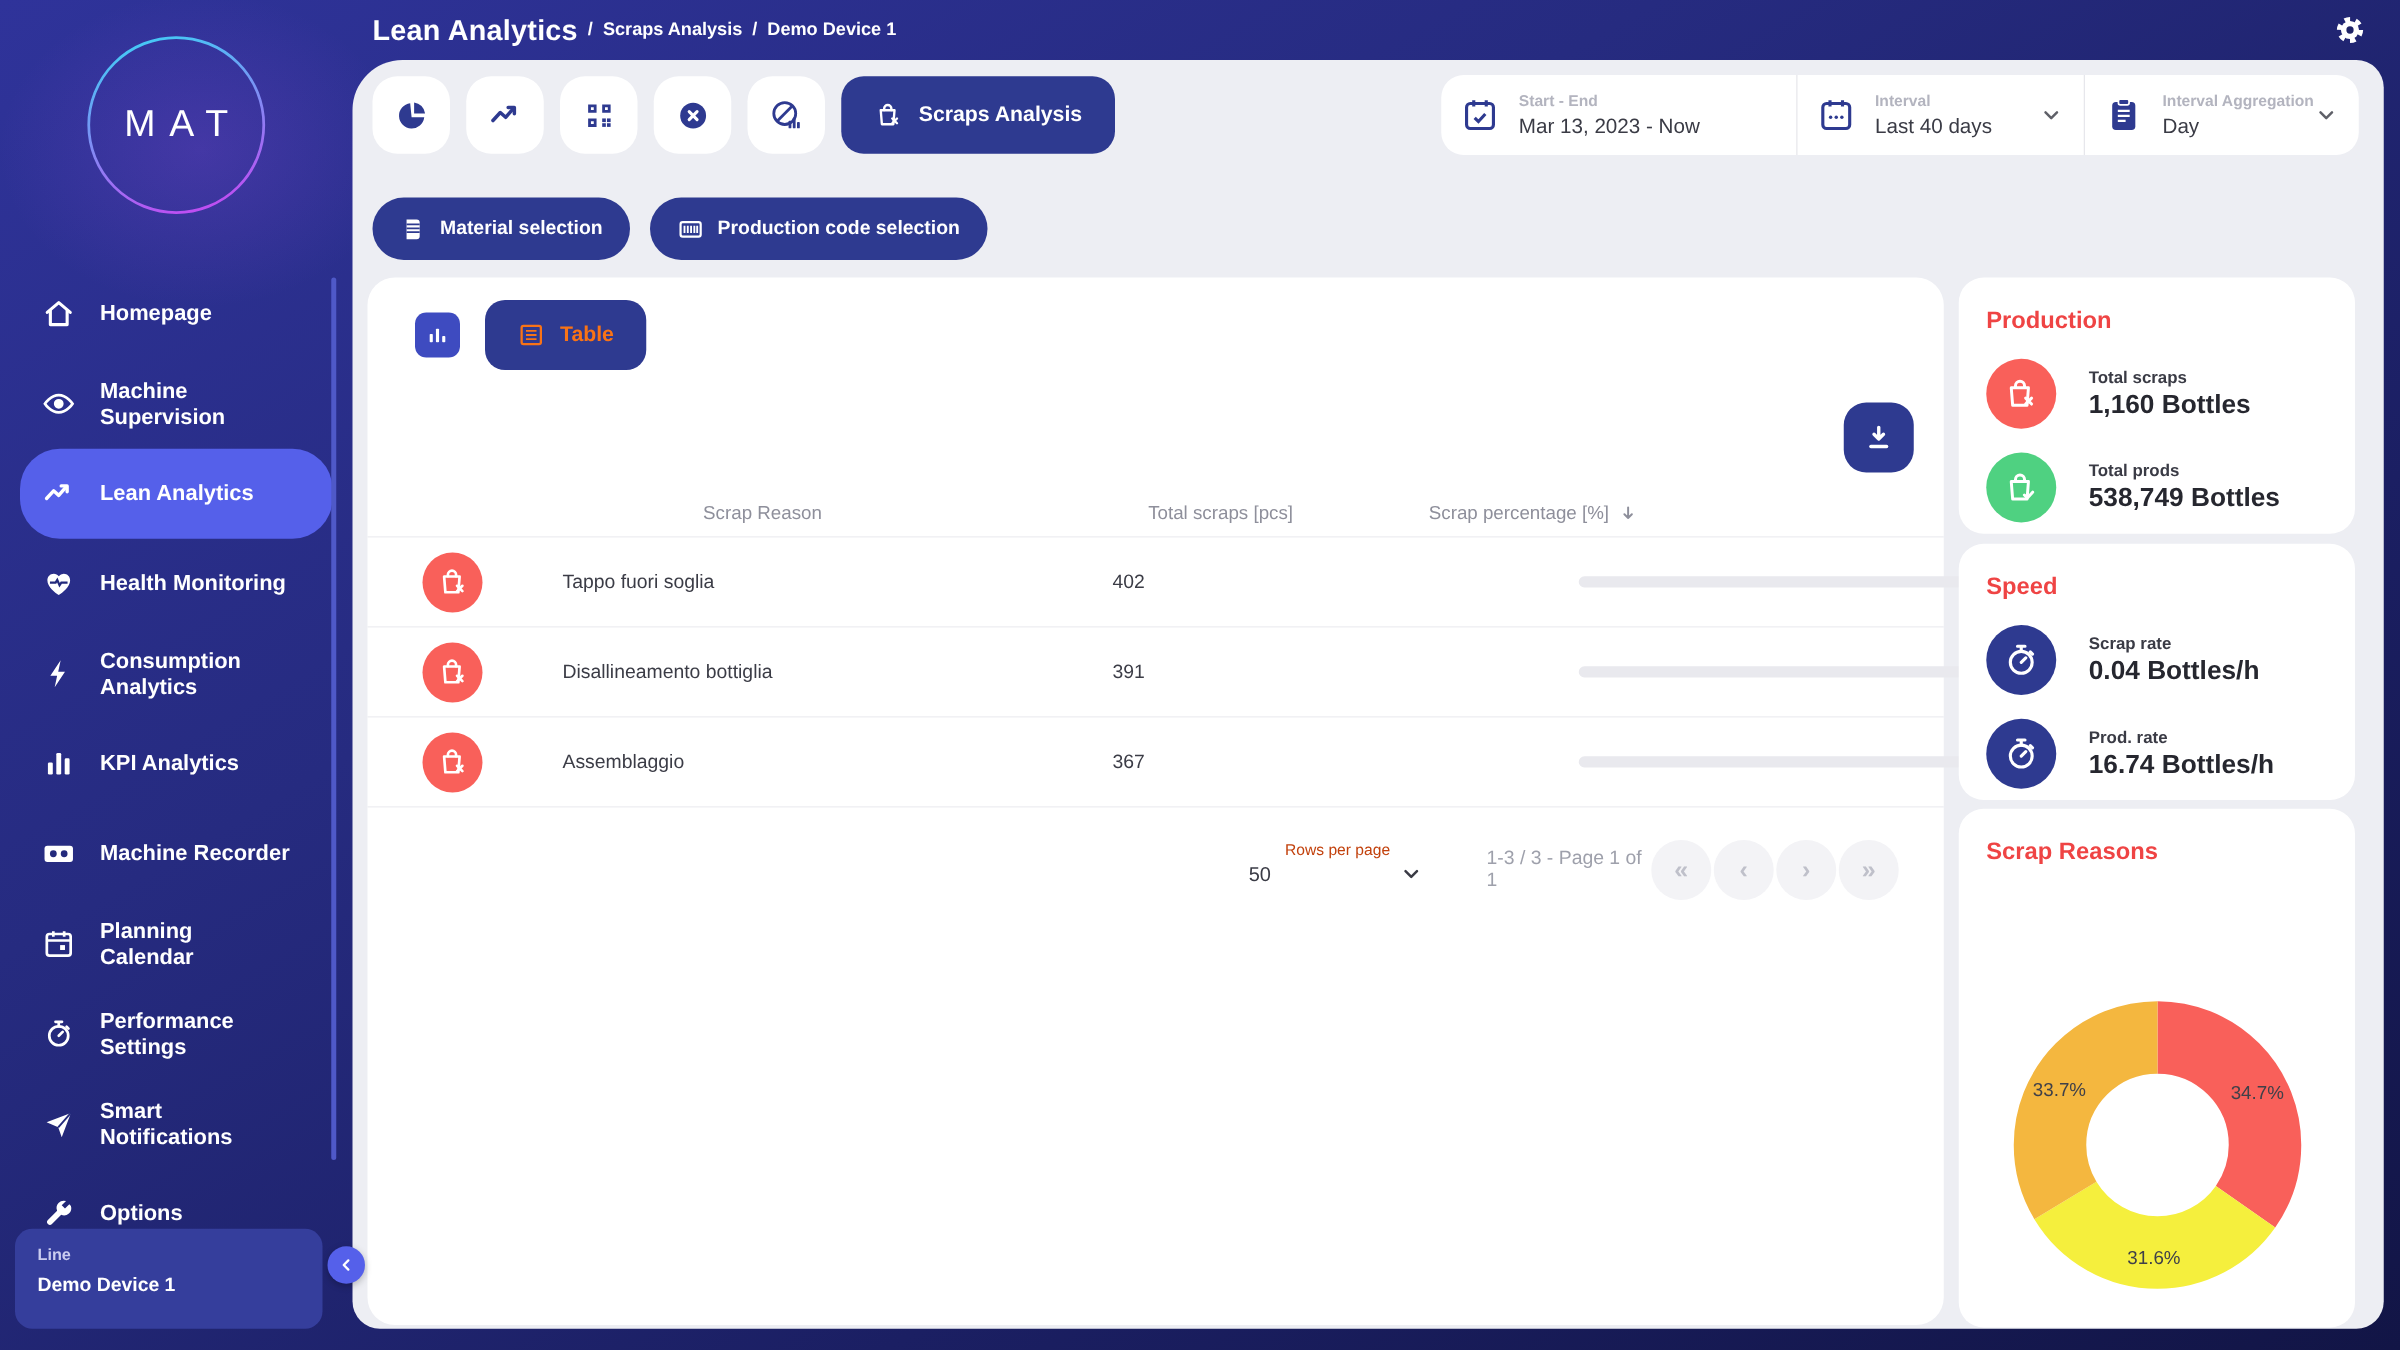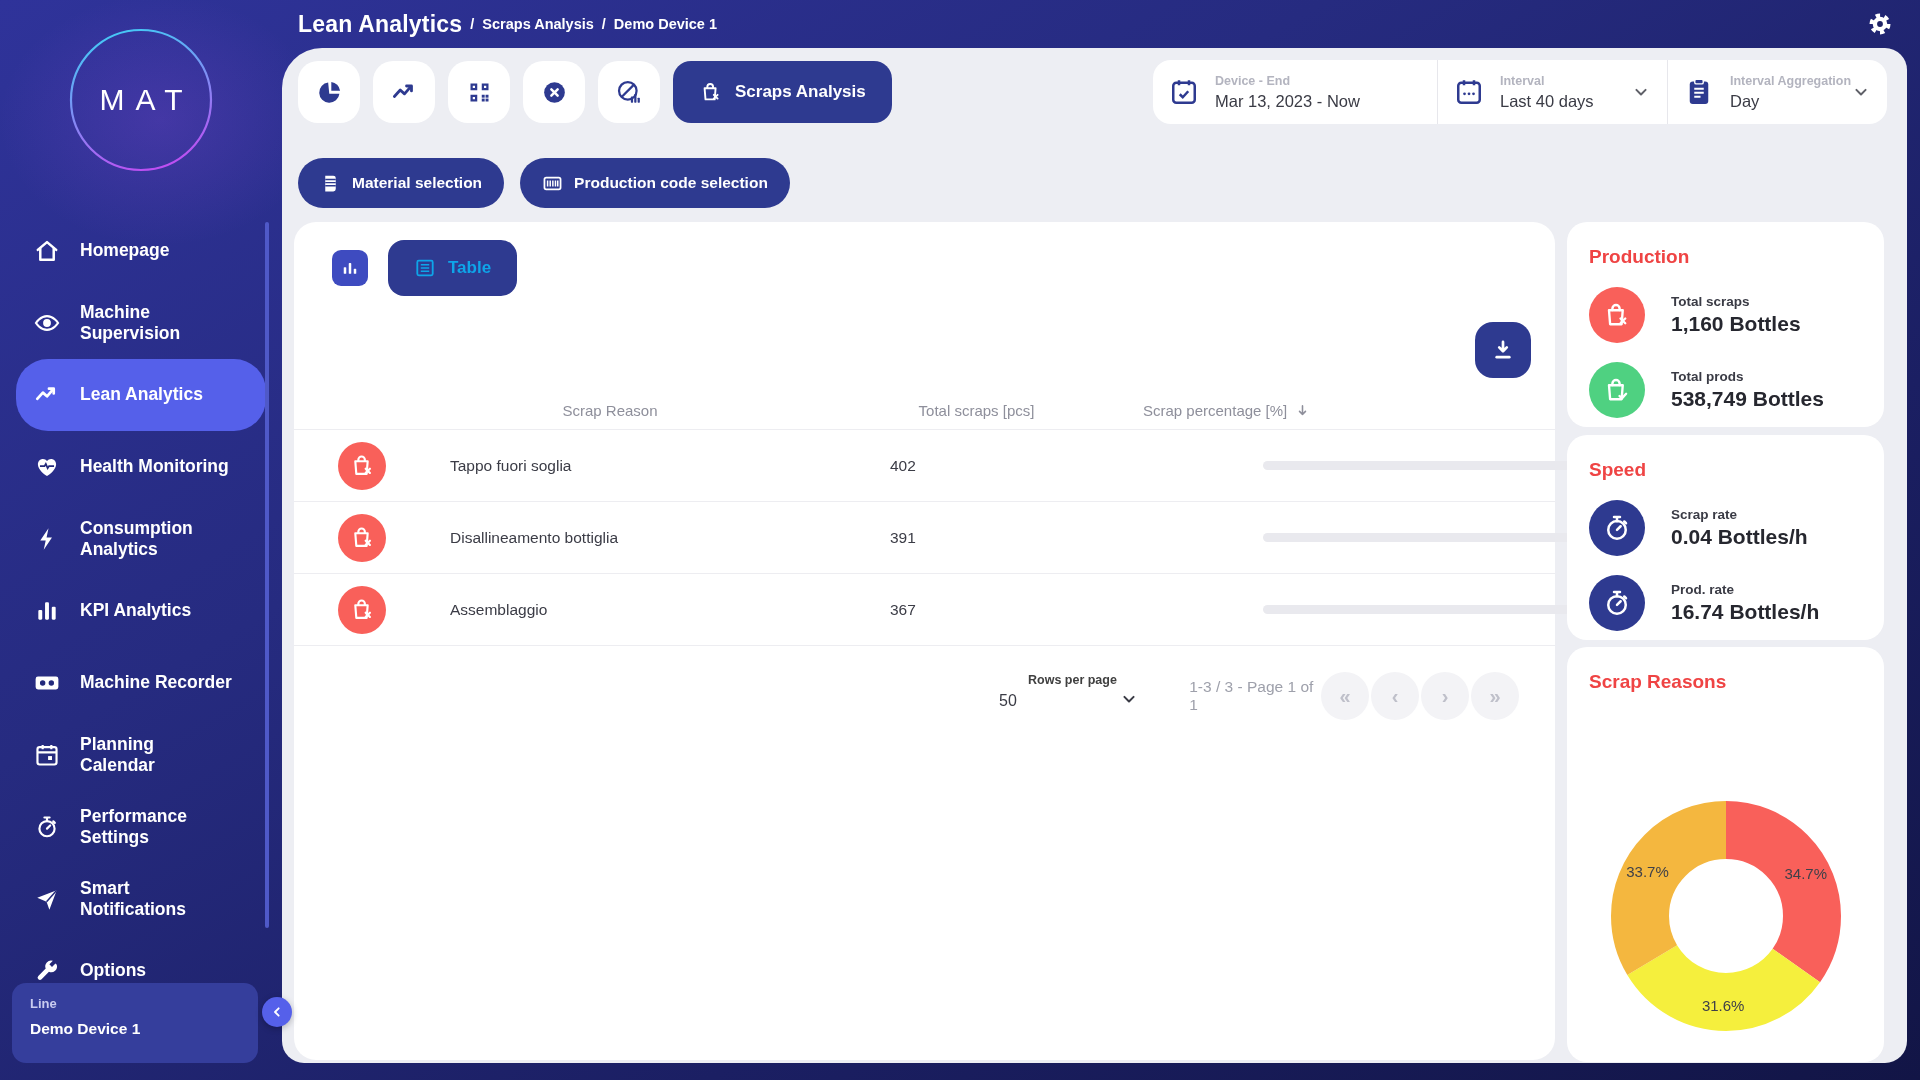--- a/index.html
+++ b/index.html
@@ -91,21 +91,21 @@
 
   
   .table-card { position:absolute; left:12px; top:174px; width:1261px; height:838px; background:#fff; border-radius:22px; }
   .chart-toggle {
     position:absolute; left:38px; top:28px; width:36px; height:36px; border-radius:9px;
     background:#3E4BC0; color:#fff; display:flex; align-items:center; justify-content:center;
   }
   .chart-toggle span { width:20px; height:20px; }
   .table-toggle {
     position:absolute; left:94px; top:18px; height:56px; border-radius:16px;
-    background:#2E3A90; color:#0ea5e9; display:flex; align-items:center; gap:12px;
+    background:#2E3A90; color:#f97316; display:flex; align-items:center; gap:12px;
     padding:0 26px; font-size:17px; font-weight:700;
   }
   .table-toggle .pill-ic { width:22px; height:22px; }
   .download-btn {
     position:absolute; right:24px; top:100px; width:56px; height:56px; border-radius:18px;
     background:#2E3A90; color:#fff; display:flex; align-items:center; justify-content:center;
   }
   .download-btn span { width:26px; height:26px; }
 
   .t-head, .t-row { display:grid; grid-template-columns:116px 400px 333px 1fr; align-items:center; }
@@ -123,21 +123,21 @@
   }
   .row-ic span { width:27px; height:27px; }
   .row-reason, .row-scraps { font-size:15.5px; color:#3B3C46; }
   .row-barwrap { display:flex; align-items:center; }
   .bar-track { width:312px; height:9px; border-radius:5px; background:#E9E9EE; overflow:hidden; }
   .bar-fill { height:100%; border-radius:5px; background:#F9605A; }
   .row-pct { flex:1; text-align:right; padding-right:46px; font-size:17px; font-weight:800; color:#202129; }
 
   .t-foot { position:absolute; left:705px; right:36px; top:446px; height:56px; display:flex; align-items:center; }
   .rpp { position:relative; width:150px; height:46px; }
-  .rpp-label { font-size:12.5px; color:#404040; font-weight:700;padding-left:29px; }
+  .rpp-label { font-size:12.5px; color:#c2410c; font-weight:400;padding-left:29px; }
   .rpp-value { font-size:16px; color:#3A3B45; margin-top:5px; }
   .rpp-chev { position:absolute; right:4px; top:16px; width:20px; height:20px; color:#3A3B45; }
   .page-info { margin-left:46px; font-size:15.5px; color:#9EA0AB; }
   .pager { margin-left:auto; display:flex; gap:2px; }
   .pg-btn {
     width:48px; height:48px; border-radius:50%; background:#F3F3F6; color:#BFC0CA;
     font-size:20px; display:flex; align-items:center; justify-content:center; font-weight:600;
   }
 
   
@@ -376,21 +376,21 @@
       <div class="date-panel">
         <div class="dp-sec dp-w1">
           <span class="dp-ic">
               <svg viewBox="0 0 24 24" fill="none" stroke="currentColor" stroke-width="2">
                 <rect x="3.4" y="4.6" width="17.2" height="16" rx="2.4"></rect>
                 <path d="M8 2.6v4M16 2.6v4"></path>
                 <path d="M8.6 13.8l2.4 2.4 4.4-4.8"></path>
               </svg>
             </span>
           <div>
-            <div class="dp-label">Device - End</div>
+            <div class="dp-label">Start - End</div>
             <div class="dp-value">Mar 13, 2023 - Now</div>
           </div>
         </div>
         <div class="dp-sec dp-w2">
           <span class="dp-ic">
               <svg viewBox="0 0 24 24" fill="none" stroke="currentColor" stroke-width="2">
                 <rect x="3.4" y="4.6" width="17.2" height="16" rx="2.4"></rect>
                 <path d="M8 2.6v4M16 2.6v4"></path>
                 <g fill="currentColor" stroke="none">
                   <circle cx="8.4" cy="13.4" r="1.1"></circle>

